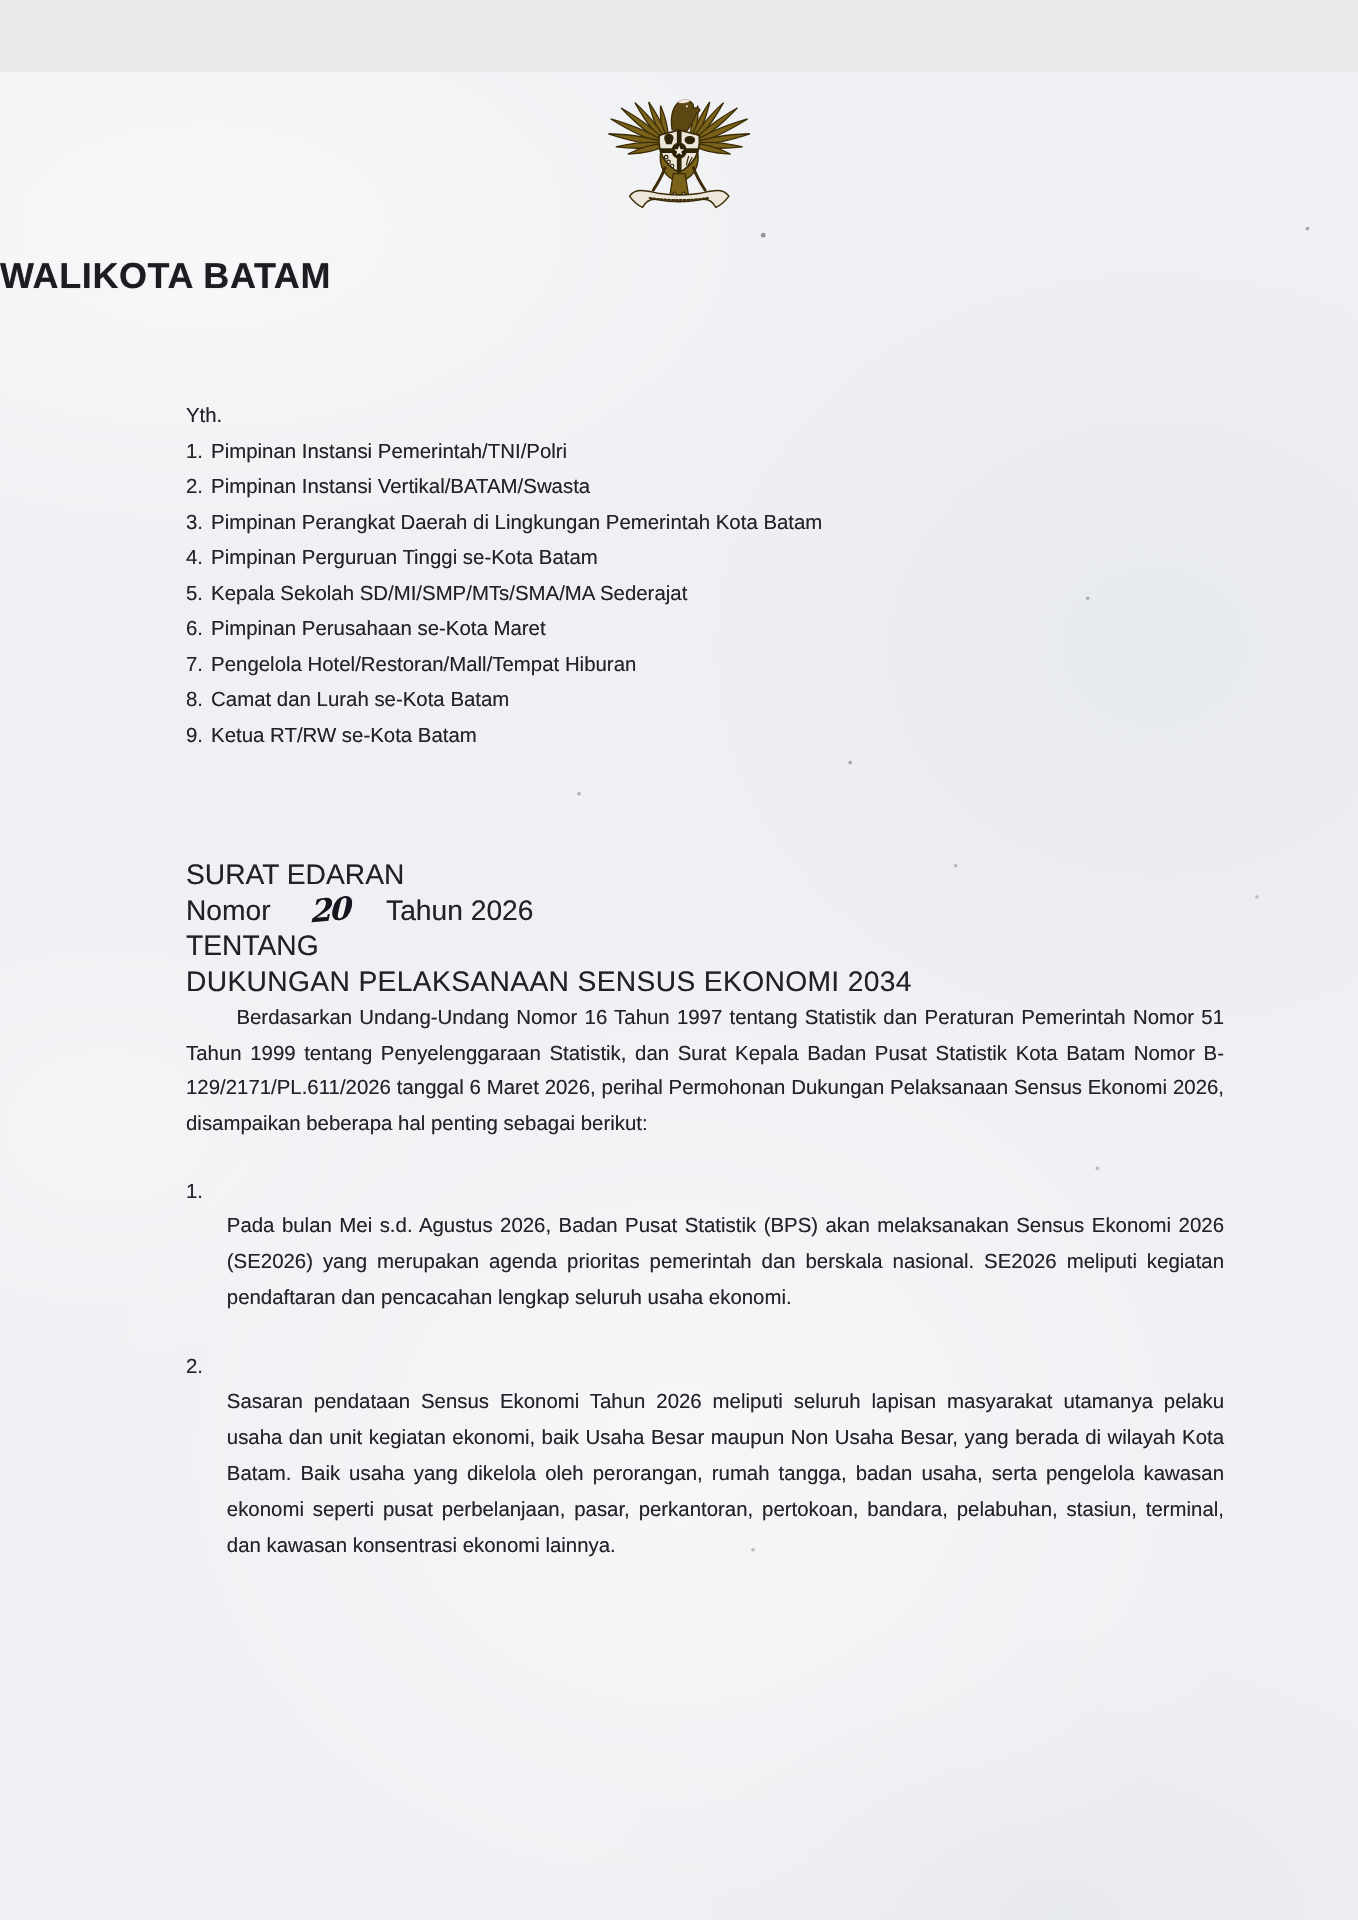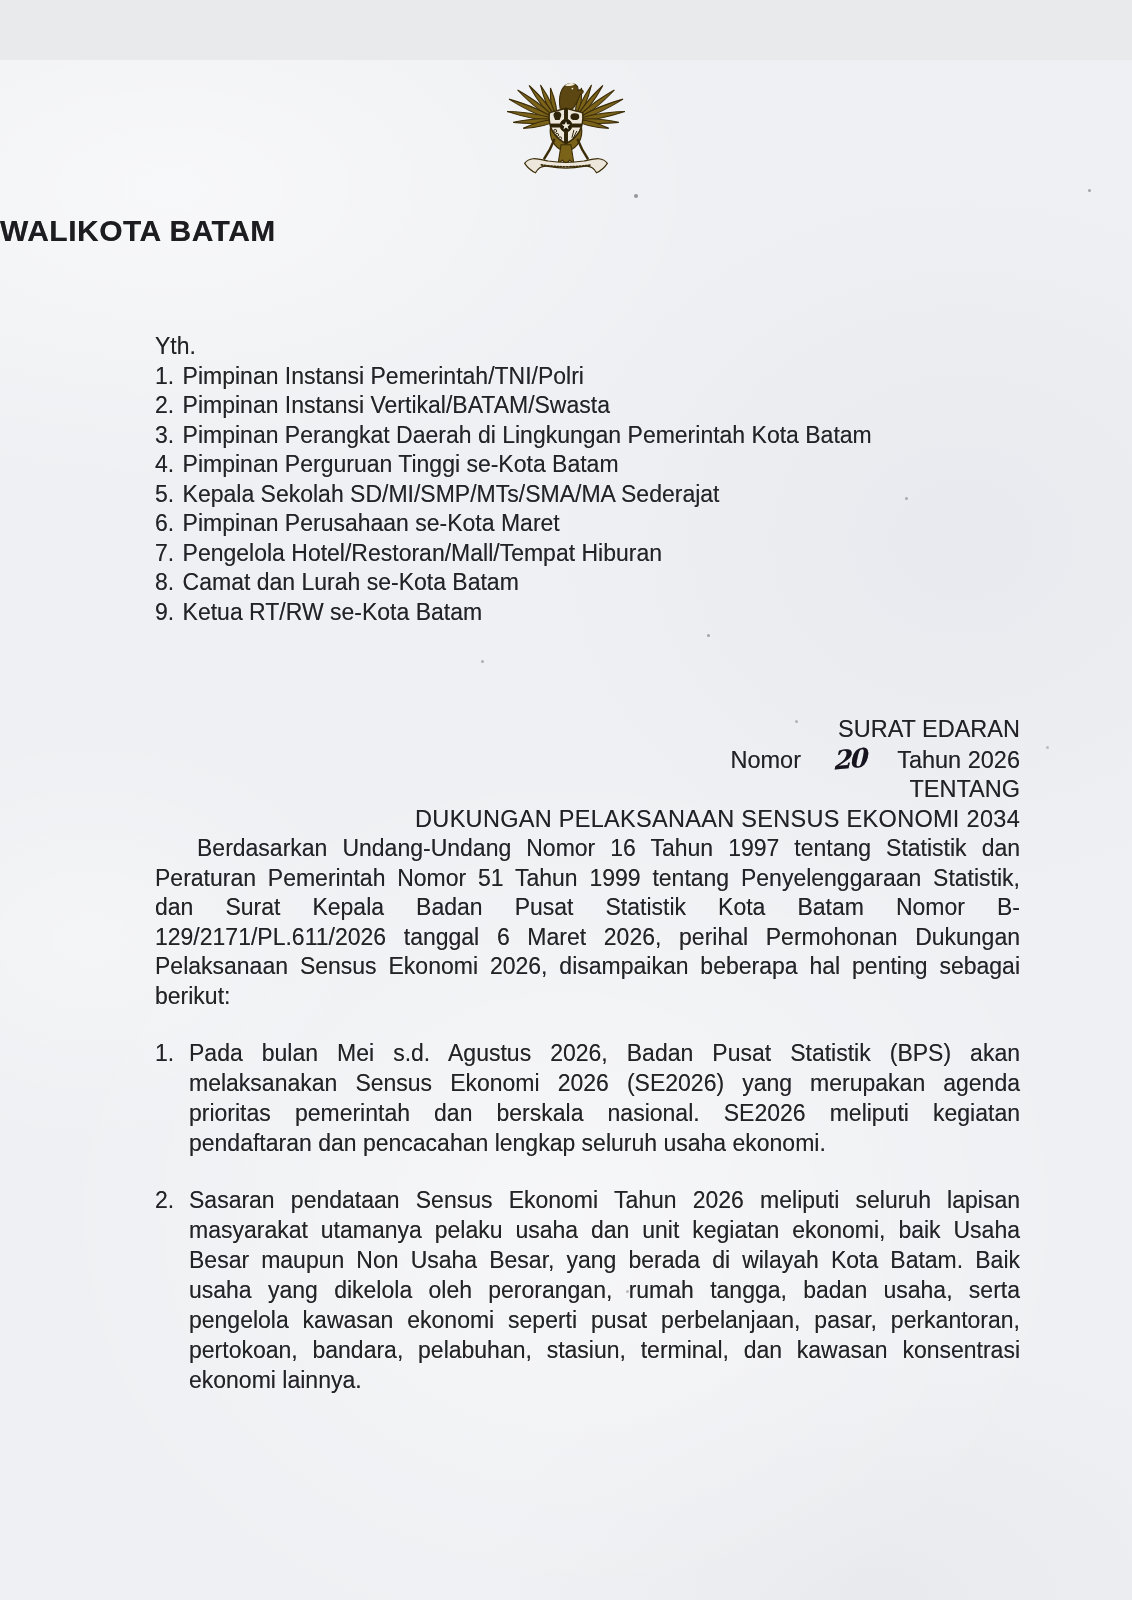--- a/index.html
+++ b/index.html
@@ -21,38 +21,38 @@
   }
   .speck{position:absolute;border-radius:50%;background:#4a4a50;}
 
   .letterhead{text-align:left;}
   .emblem{display:block;margin:60px auto 0;}
   .lh-title{
     margin-top:18px;font-size:30px;font-weight:bold;letter-spacing:.5px;
     color:#1d1d21;text-shadow:0 0 .6px rgba(25,25,30,.55);
   }
 
-  .content{margin-left:155px;margin-right:112px;font-size:23px;line-height:29.5px;}
+  .content{margin-left:155px;margin-right:112px;font-size:17px;line-height:29.5px;}
   .recipients{margin-top:84px;}
   .recipient .no{margin-right:2px;}
 
-  .subject{margin-top:88px;text-align:right;font-size:23.5px;line-height:29.5px;color:#222226;}
+  .subject{margin-top:88px;text-align:left;font-size:23.5px;line-height:29.5px;color:#222226;}
   .subject .row{white-space:nowrap;}
   .hand-number{
     display:inline-block;font-family:"DejaVu Serif",serif;font-style:italic;font-weight:bold;
     font-size:26px;color:#171420;letter-spacing:-2px;
     transform:rotate(-5deg) skewX(-7deg);margin:0 30px 0 34px;
   }
   .subject-name{letter-spacing:.3px;}
 
   .opening{text-align:justify;text-indent:42px;}
 
   .point{display:flex;margin-top:27px;line-height:30px;}
   .point .point-no{flex:0 0 34px;}
-  .point .point-text{flex:1;text-align:justify;}
+  .point .point-text{flex:1;text-align:justify;margin-top:29px;}
 
   .body-ink{text-shadow:0 0 .5px rgba(30,30,35,.45);}
 </style>
 </head>
 <body>
 
 <div class="page">
 
   <div class="letterhead">
     <svg class="emblem" width="128" height="136" viewBox="0 0 260 272" aria-hidden="true">

